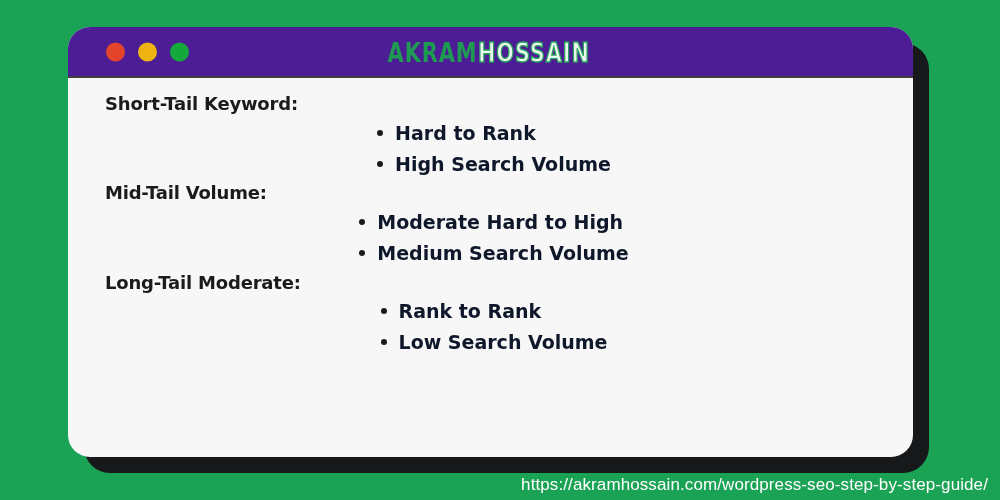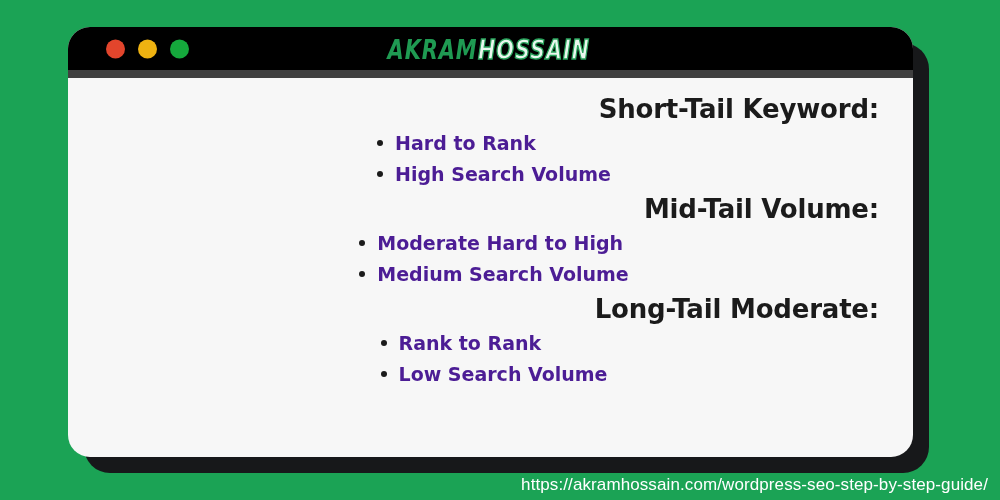--- a/index.html
+++ b/index.html
@@ -44,26 +44,25 @@
     border-radius: 22px;
     overflow: hidden;
     display: flex;
     flex-direction: column;
   }
 
   .titlebar {
     position: relative;
     height: 51px;
     flex: 0 0 51px;
-    background: #000000;
+    background: #4c1d95;
     display: flex;
     align-items: center;
-    border-bottom: 8px solid #404040;
+    border-bottom: 2px solid #404040;
     box-sizing: border-box;
-    font-style: italic;
   }
 
   .dots {
     position: absolute;
     left: 38px;
     top: 50%;
     transform: translateY(-50%);
     display: flex;
     gap: 13px;
     align-items: center;
@@ -114,47 +113,46 @@
     display: flex;
     flex-direction: column;
     justify-content: flex-start;
     box-sizing: border-box;
   }
 
   .kw-group { margin-bottom: 2px; }
 
   .kw-heading {
     font-family: "DejaVu Sans", sans-serif;
-    font-size: 26px;
+    font-size: 18px;
     font-weight: bold;
     color: #1b1b1b;
     letter-spacing: -0.2px;
     margin: 0 0 2px 0;
     line-height: 1.32;
     white-space: nowrap;
-    text-align: right;
   }
 
   .kw-list {
     list-style: none;
     margin: 0;
     padding: 0;
     display: flex;
     flex-direction: column;
     align-items: center;
   }
   .kw-list-inner {
     display: inline-block;
     text-align: left;
   }
   .kw-item {
     font-family: "DejaVu Sans", sans-serif;
     font-size: 19px;
     font-weight: bold;
-    color: #4c1d95;
+    color: #0f172a;
     line-height: 1.62;
     white-space: nowrap;
     position: relative;
     padding-left: 22px;
   }
   .kw-item::before {
     content: "";
     position: absolute;
     left: 4px;
     top: 12px;

